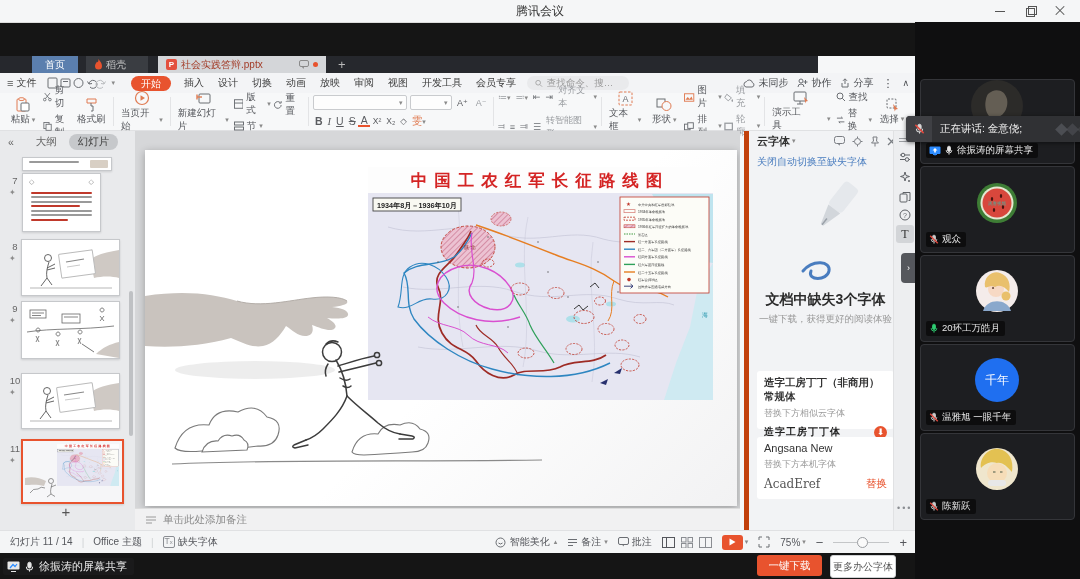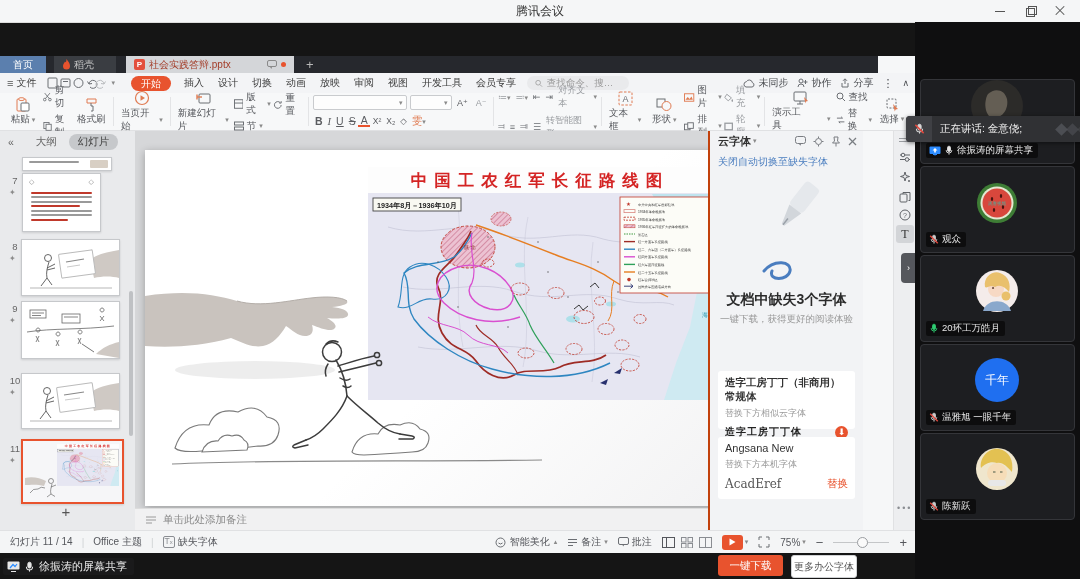--- a/index.html
+++ b/index.html
@@ -12,21 +12,21 @@
   .titlebar{left:0;top:0;width:1080px;height:22px;background:#f5f6f7;border-bottom:1px solid #dcdcdc;}
   .titlebar .t{width:100%;text-align:center;font-size:12px;color:#333;line-height:22px;}
   .winbtn{width:12px;height:12px;position:relative;margin-left:18px;cursor:default;}
   .winbtn.min:after{content:"";position:absolute;left:1px;top:6px;width:10px;height:0;border-top:1.4px solid #555;}
   .winbtn.max:after{content:"";position:absolute;left:2px;top:3px;width:7px;height:7px;border:1.2px solid #555;}
   .winbtn.max:before{content:"";position:absolute;left:4px;top:1px;width:7px;height:7px;border:1.2px solid #555;background:#f5f6f7;}
   .winbtn.close:before,.winbtn.close:after{content:"";position:absolute;left:0;top:5px;width:12px;height:0;border-top:1.4px solid #555;}
   .winbtn.close:before{transform:rotate(45deg);} .winbtn.close:after{transform:rotate(-45deg);}
   
   .wps{left:0;top:56px;width:915px;height:496px;background:#f6f7f8;}
-  .tabbar{left:0;top:0;width:878px;height:17px;background:#26282d;}
+  .tabbar{left:0;top:0;width:786px;height:17px;background:#26282d;padding-left:32px;}
   .tab{height:17px;font-size:10px;display:flex;align-items:center;padding:0 8px;box-sizing:border-box;}
   .tab.home{background:#5b7fae;color:#fff;width:46px;justify-content:center;border-radius:0 0 0 0;}
   .tab.docer{background:#3a3d42;color:#c9c9c9;width:62px;margin-left:8px;}
   .tab.doc{background:#d4d6d9;color:#a33c28;width:168px;margin-left:10px;gap:4px;}
   .pptico{width:11px;height:11px;background:#e34f3e;border-radius:2px;color:#fff;font-size:8px;font-weight:bold;text-align:center;line-height:11px;flex:none;}
   .menubar{left:0;top:17px;width:915px;height:20px;background:#f3f4f6;font-size:10px;color:#3c3c3c;}
   .menu-item{padding:0 7px;line-height:20px;}
   .menu-item.active{background:#e8532e;color:#fff;border-radius:9px;line-height:15px;padding:0 10px;margin:0 6px;}
   .searchpill{height:14px;background:#e9eaec;border-radius:7px;color:#9a9a9a;font-size:9.5px;display:flex;align-items:center;padding:0 8px;gap:4px;}
   .ribbon{left:0;top:37px;width:915px;height:38px;background:#f7f8f9;border-bottom:1px solid #e0e1e3;display:flex;align-items:stretch;padding:1px 2px;box-sizing:border-box;}
@@ -37,21 +37,21 @@
   .srow{display:flex;align-items:center;gap:3px;}
   .caret{font-size:7px;color:#8a8a8a;}
   .selbox{height:13px;border:1px solid #c9cbce;background:#fdfdfd;border-radius:2px;display:flex;align-items:center;justify-content:flex-end;padding:0 3px;color:#999;font-size:8px;}
   .fmt{font-size:10.5px;color:#5a5c60;padding:0 2.5px;}
   .icobox{display:inline-flex;align-items:center;justify-content:center;}
   
   .leftpanel{left:0;top:75px;width:135px;height:399px;background:#e9eaec;}
   .centerpane{left:135px;top:75px;width:605px;height:377px;background:#d6d7d9;overflow:hidden;}
   .notesbar{left:135px;top:452px;width:605px;height:22px;background:#f1f1f2;border-top:1px solid #ddd;color:#8a8a8a;font-size:10.5px;display:flex;align-items:center;gap:6px;padding:0 10px;box-sizing:border-box;}
   .statusbar{left:0;top:474px;width:915px;height:22px;background:#f4f5f6;border-top:1px solid #e0e1e3;font-size:10px;color:#55575c;}
-  .fontpanel{left:708px;top:75px;width:153px;height:399px;background:#f2f3f5;border-left:2px solid #c2410c;}
+  .fontpanel{left:744px;top:75px;width:153px;height:399px;background:#f2f3f5;border-left:5px solid #c2410c;}
   .vtoolbar{left:893px;top:75px;width:22px;height:399px;background:#edeef0;border-left:1px solid #e0e1e3;}
   .thumbnum{position:absolute;left:8px;width:14px;text-align:center;font-size:9.5px;color:#666;}
   .thumbstar{position:absolute;left:9px;font-size:8px;color:#8a8a8a;}
   .thumbcard{position:absolute;background:#fff;border:1px solid #c6c8cb;box-shadow:0 1px 2px rgba(0,0,0,.12);overflow:hidden;}
   .thumbcard.sel{border:2px solid #e8532e;}
   .paneltab-pill{background:#c6c8cb;border-radius:9px;padding:1px 9px;color:#3c3c3c;}
   .txtline{height:2px;background:#9a9a9a;margin:2px 6px;border-radius:1px;}
   .txtline.red{background:#c0392b;}
   
   .canvas{left:10px;top:19px;width:592px;height:356px;background:linear-gradient(135deg,#ffffff 55%,#f2f2f3 100%);box-shadow:0 2px 8px rgba(0,0,0,.28);}

